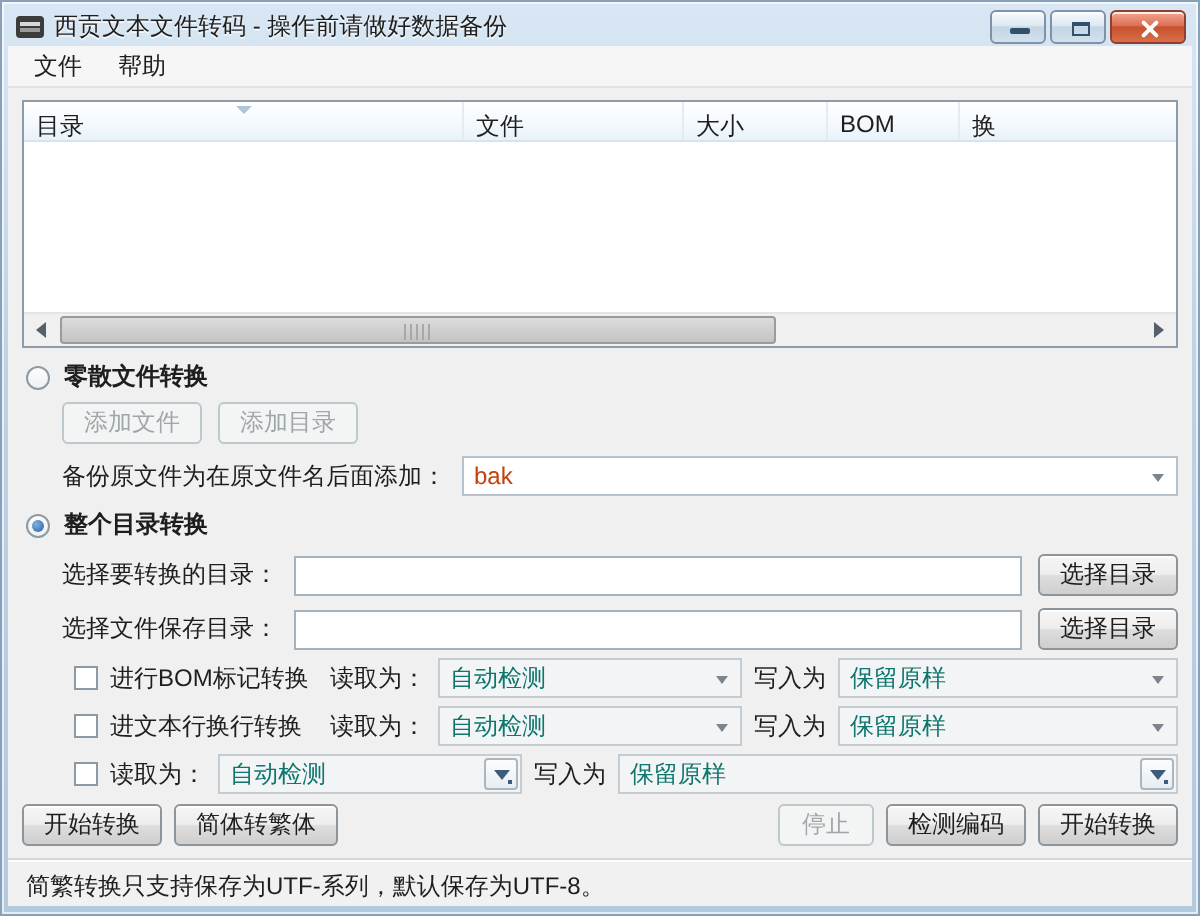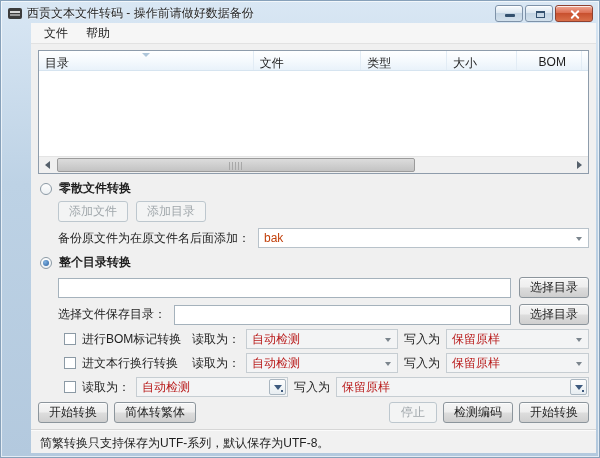--- a/index.html
+++ b/index.html
@@ -16,29 +16,29 @@
   .win-controls{display:flex;gap:2px;margin-left:6px;}
   .wbtn{width:28px;height:17px;border:1px solid #7e92a8;border-radius:3px;position:relative;
     background:linear-gradient(#f7fafd,#dde8f1 45%,#c4d5e4 50%,#d2e0ec);box-shadow:inset 0 1px 0 rgba(255,255,255,.8);}
   .wbtn.close{width:38px;border-color:#8f4130;background:linear-gradient(#efa894,#dd7054 45%,#c8512f 50%,#d96f49);}
   .g-min{position:absolute;left:9px;bottom:4px;width:10px;height:3px;background:#32506e;border-radius:1px;}
   .g-max{position:absolute;left:10px;top:5px;width:9px;height:7px;border:1px solid #32506e;border-top-width:2px;background:transparent;}
   .g-close{position:absolute;left:14px;top:3px;width:10px;height:10px;}
   .g-close::before,.g-close::after{content:"";position:absolute;left:4px;top:0;width:2px;height:11px;background:#fff;border-radius:1px;}
   .g-close::before{transform:rotate(45deg);}.g-close::after{transform:rotate(-45deg);}
   
-  .client{position:absolute;left:3px;right:3px;top:22px;bottom:4px;background:#f0f0f0;overflow:hidden;margin-left:27px;}
+  .client{position:absolute;left:3px;right:3px;top:22px;bottom:4px;background:#f0f0f0;overflow:hidden;}
   .menubar{height:21px;background:#f6f6f6;border-bottom:1px solid #e2e2e2;display:flex;align-items:center;padding-left:4px;}
   .menu-item{padding:3px 9px;}
   .content{padding:6px 7px 0;}
   
   .listview{height:124px;border:1px solid #8e9cab;background:#fff;display:flex;flex-direction:column;}
   .lv-header{height:20px;display:flex;background:linear-gradient(#ffffff,#f4f9fd 55%,#e9f2fa);border-bottom:1px solid #d6e4f0;}
   .lv-col{padding:4px 0 0 6px;border-right:1px solid #e2ecf5;position:relative;overflow:hidden;white-space:nowrap;}
-  .c0{width:220px;}.c1{width:110px;}.c2{width:88px;}.c3{width:72px;}.c4{width:66px;text-align:center;}.c5{flex:1;border-right:none;}
+  .c0{width:220px;}.c1{width:110px;}.c2{width:88px;}.c3{width:72px;}.c4{width:66px;}.c5{flex:1;border-right:none;}
   .sort-arrow{position:absolute;left:50%;top:2px;margin-left:-4px;width:0;height:0;
     border-left:4px solid transparent;border-right:4px solid transparent;border-top:4px solid #aec6da;}
   .lv-body{flex:1;background:#fff;}
   .lv-scroll{height:17px;background:#f0f0f0;border-top:1px solid #e4e4e4;position:relative;}
   .sb-left,.sb-right{position:absolute;top:0;width:17px;height:16px;display:flex;align-items:center;justify-content:center;}
   .sb-left{left:0;}.sb-right{right:0;}
   .tri-l{width:0;height:0;border-top:4px solid transparent;border-bottom:4px solid transparent;border-right:5px solid #55606b;}
   .tri-r{width:0;height:0;border-top:4px solid transparent;border-bottom:4px solid transparent;border-left:5px solid #55606b;}
   .sb-thumb{position:absolute;left:18px;top:1px;width:358px;height:14px;border:1px solid #9b9b9b;border-radius:2px;
     background:linear-gradient(#dcdcdc,#c3c3c3);}
@@ -53,21 +53,21 @@
     background:linear-gradient(#f5f5f5,#eeeeee 48%,#dddddd 52%,#cfcfcf);font:inherit;box-shadow:inset 0 1px 0 rgba(255,255,255,.8);}
   .btn.disabled{border-color:#bdc7ce;background:#f3f4f4;color:#a0a7ab;box-shadow:none;}
   .add-row{display:flex;gap:8px;margin:4px 0 0 20px;}
   .field-row{display:flex;align-items:center;gap:8px;margin:6px 0 0 20px;}
   .textbox{flex:1;height:20px;border:1px solid #a5b2bc;background:#fff;font:inherit;padding:0 4px;outline:none;}
   .combo{height:20px;border:1px solid #b8c2ca;background:#fff;position:relative;display:flex;align-items:center;
     padding:0 20px 0 5px;color:#c2410c;overflow:hidden;white-space:nowrap;}
   .combo.grow{flex:1;}
   .arrow{position:absolute;right:6px;top:8px;width:0;height:0;
     border-left:3.5px solid transparent;border-right:3.5px solid transparent;border-top:4px solid #7b858d;}
-  .combo.dim{background:#f3f4f5;border-color:#c6cdd2;color:#b91c1c;}
+  .combo.dim{background:#f3f4f5;border-color:#c6cdd2;color:#0f766e;}
   .arrow-btn{position:absolute;right:1px;top:1px;width:17px;height:16px;border:1px solid #aab6c0;border-radius:2px;
     background:linear-gradient(#fdfdfd,#e7edf1);}
   .arrow-btn::before{content:"";position:absolute;left:4px;top:5px;width:0;height:0;
     border-left:4px solid transparent;border-right:4px solid transparent;border-top:5px solid #3e5a7e;}
   .arrow-btn::after{content:"";position:absolute;right:2px;bottom:2px;width:2px;height:2px;background:#3e5a7e;}
   .opt-row{display:flex;align-items:center;gap:6px;margin:4px 0 0 2px;padding-left:24px;}
   .checkbox{width:12px;height:12px;border:1px solid #8c9aa5;background:#fff;flex:none;}
   .opt-label{min-width:104px;}
   .read-label,.write-label{flex:none;}
   .read-combo{width:152px;}
@@ -109,21 +109,20 @@
 
     <div class="content">
 
       <div class="listview">
         <div class="lv-header">
           <div class="lv-col c0">
             <span>目录</span>
             <span class="sort-arrow"></span>
           </div>
           <div class="lv-col c1">文件</div>
-          <div class="lv-col c2">类型</div>
           <div class="lv-col c3">大小</div>
           <div class="lv-col c4">BOM</div>
           <div class="lv-col c5">换</div>
         </div>
         <div class="lv-body"></div>
         <div class="lv-scroll">
           <div class="sb-left">
               <span class="tri-l"></span>
             </div>
           <div class="sb-thumb"></div>
@@ -150,20 +149,21 @@
           <span class="arrow"></span>
         </div>
       </div>
 
       <div class="radio-row">
         <span class="radio checked"></span>
         <span>整个目录转换</span>
       </div>
 
       <div class="field-row">
+        <span>选择要转换的目录：</span>
         <input class="textbox" value="" style="">
         <button class="btn">选择目录</button>
       </div>
 
       <div class="field-row">
         <span>选择文件保存目录：</span>
         <input class="textbox" value="" style="">
         <button class="btn">选择目录</button>
       </div>
 

